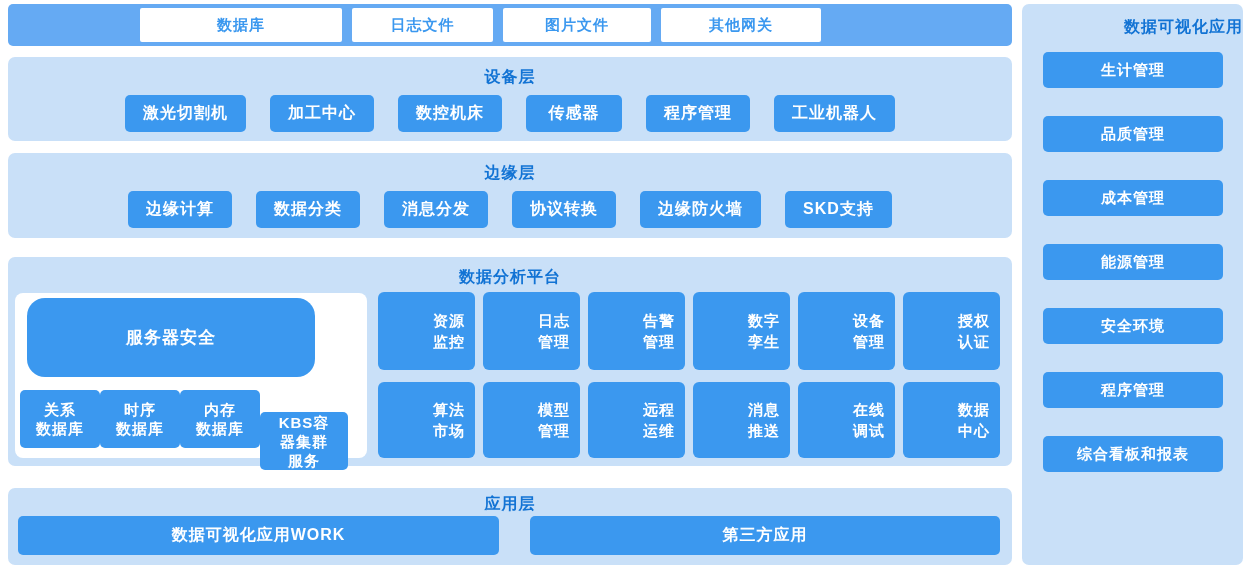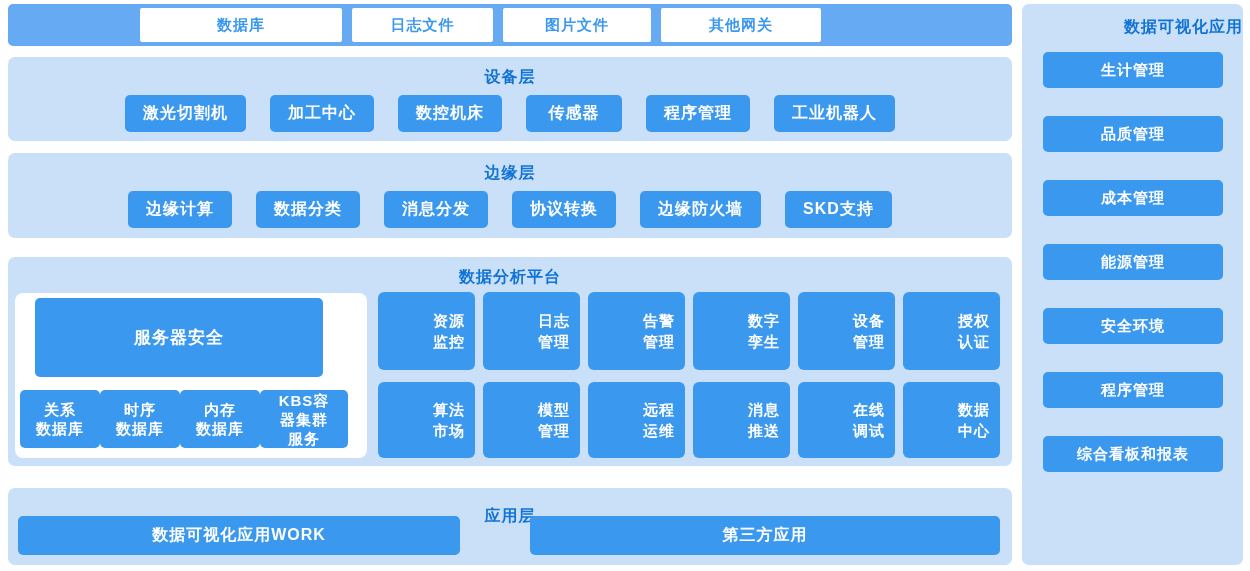--- a/index.html
+++ b/index.html
@@ -26,34 +26,34 @@
             letter-spacing:1px; }
   
   .node-row { display:flex; justify-content:center; gap:24px; margin-top:8px;align-items:center; }
   .node-row .node { height:37px; font-size:16px; padding:0 18px; min-width:96px; }
   #device-panel { left:8px; top:57px;  width:1004px; height:84px; }
   #edge-panel   { left:8px; top:153px; width:1004px; height:85px; }
   
   #platform-panel { left:8px; top:257px; width:1004px; height:209px; }
   #server-group { position:absolute; left:7px; top:36px; width:352px; height:165px;
                   background:#ffffff; border-radius:8px; }
-  #server-security { position:absolute; left:20px; top:5px; width:288px; height:79px;
-                     font-size:17px; border-radius:5px; }
+  #server-security { position:absolute; left:12px; top:5px; width:288px; height:79px;
+                     font-size:17px; border-radius:18px; }
   #db-row { position:absolute; left:5px; top:97px; display:flex; }
   #db-row .node { height:58px; font-size:15px; line-height:19px; }
-  .db-0,.db-1,.db-2 { width:80px; } .db-3 { width:88px; }
+  .db-0,.db-1,.db-2 { width:80px; } .db-3 { width:88px;margin-top:22px; }
   #platform-grid { position:absolute; left:370px; top:35px;
                    display:grid; grid-template-columns:repeat(6,97px);
                    grid-template-rows:78px 76px; column-gap:8px; row-gap:12px; }
   #platform-grid .node { font-size:15px; line-height:21px; border-radius:6px;padding-left:45px; }
   
   #app-panel { left:8px; top:488px; width:1004px; height:77px; }
-  #app-panel .layer-title { padding-top:18px; height:22px; }
+  #app-panel .layer-title { padding-top:6px; height:22px; }
   .app-btn { position:absolute; height:39px; top:28px; font-size:16px; }
-  #app-btn-0 { left:10px;  width:442px;text-align:right; }
+  #app-btn-0 { left:10px;  width:481px;text-align:right; }
   #app-btn-1 { left:522px; width:470px; }
   
   #sidebar { left:1022px; top:4px; width:221px; height:561px; position:absolute;
              background:#c9e0f8; border-radius:7px; }
   #sidebar-title { text-align:right; font-size:16px; font-weight:bold; color:#1273d4;
                    letter-spacing:1px; padding-top:13px; }
   #sidebar-list { position:absolute; left:21px; top:48px; display:flex; flex-direction:column; gap:28px; }
   #sidebar-list .node { width:180px; height:36px; font-size:15px;text-align:center; }
 </style>
 </head>

